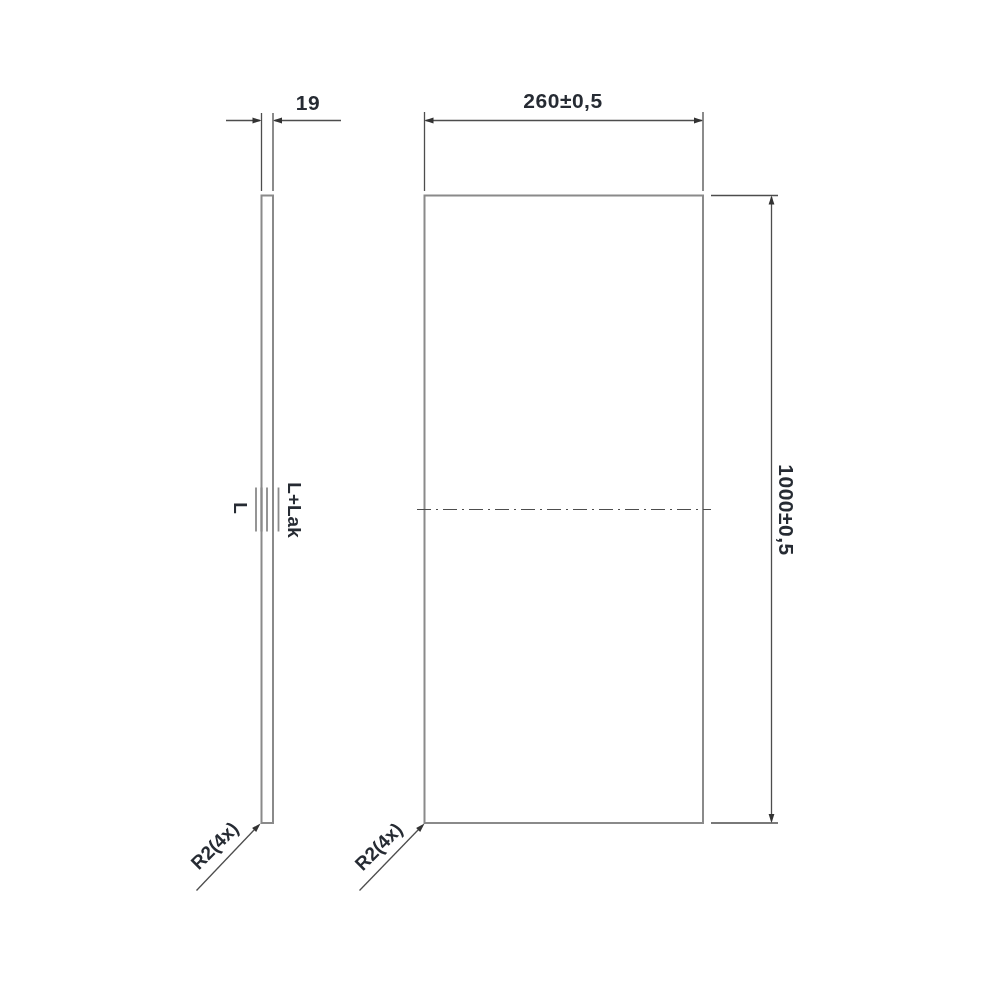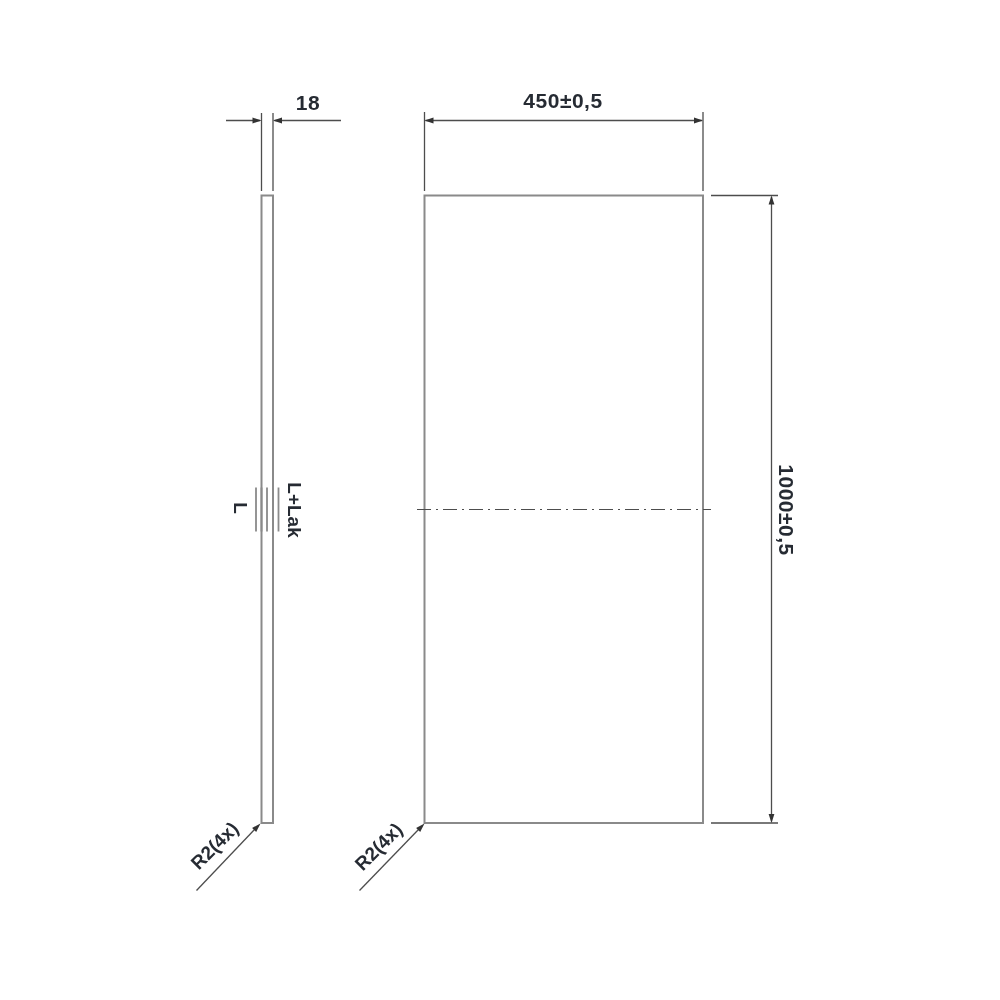--- a/index.html
+++ b/index.html
@@ -89,23 +89,23 @@
       <polygon points="771.5,195.5 768.6,204.5 774.4,204.5" fill="#333333" stroke="none"></polygon>
       <polygon points="771.5,823 768.6,814 774.4,814" fill="#333333" stroke="none"></polygon>
     </g>
 
     <g stroke="#4d4d4d" stroke-width="1.3">
       <line x1="359.5" y1="890.5" x2="419" y2="829"></line>
       <polygon points="424.5,823.5 420.2,832 416.1,827.9" fill="#333333" stroke="none"></polygon>
     </g>
   </svg>
 
-  <div class="lbl dim-lbl ctr" style="left:308px; top:103px;">18</div>
+  <div class="lbl dim-lbl ctr" style="left:308px; top:103px;">19</div>
 
-  <div class="lbl dim-lbl ctr" style="left:563px; top:101px;">450±0,5</div>
+  <div class="lbl dim-lbl ctr" style="left:563px; top:101px;">260±0,5</div>
 
   <div class="lbl dim-lbl rot90" style="left:786px; top:510px;">1000±0,5</div>
 
   <div class="lbl note-lbl rot90" style="left:240px; top:508px;">L</div>
 
   <div class="lbl note-lbl rot90" style="left:294px; top:510px;">L+Lak</div>
 
   <div class="lbl note-lbl rot-45" style="left:215px; top:846px;">R2(4x)</div>
 
   <div class="lbl note-lbl rot-45" style="left:379px; top:847px;">R2(4x)</div>

